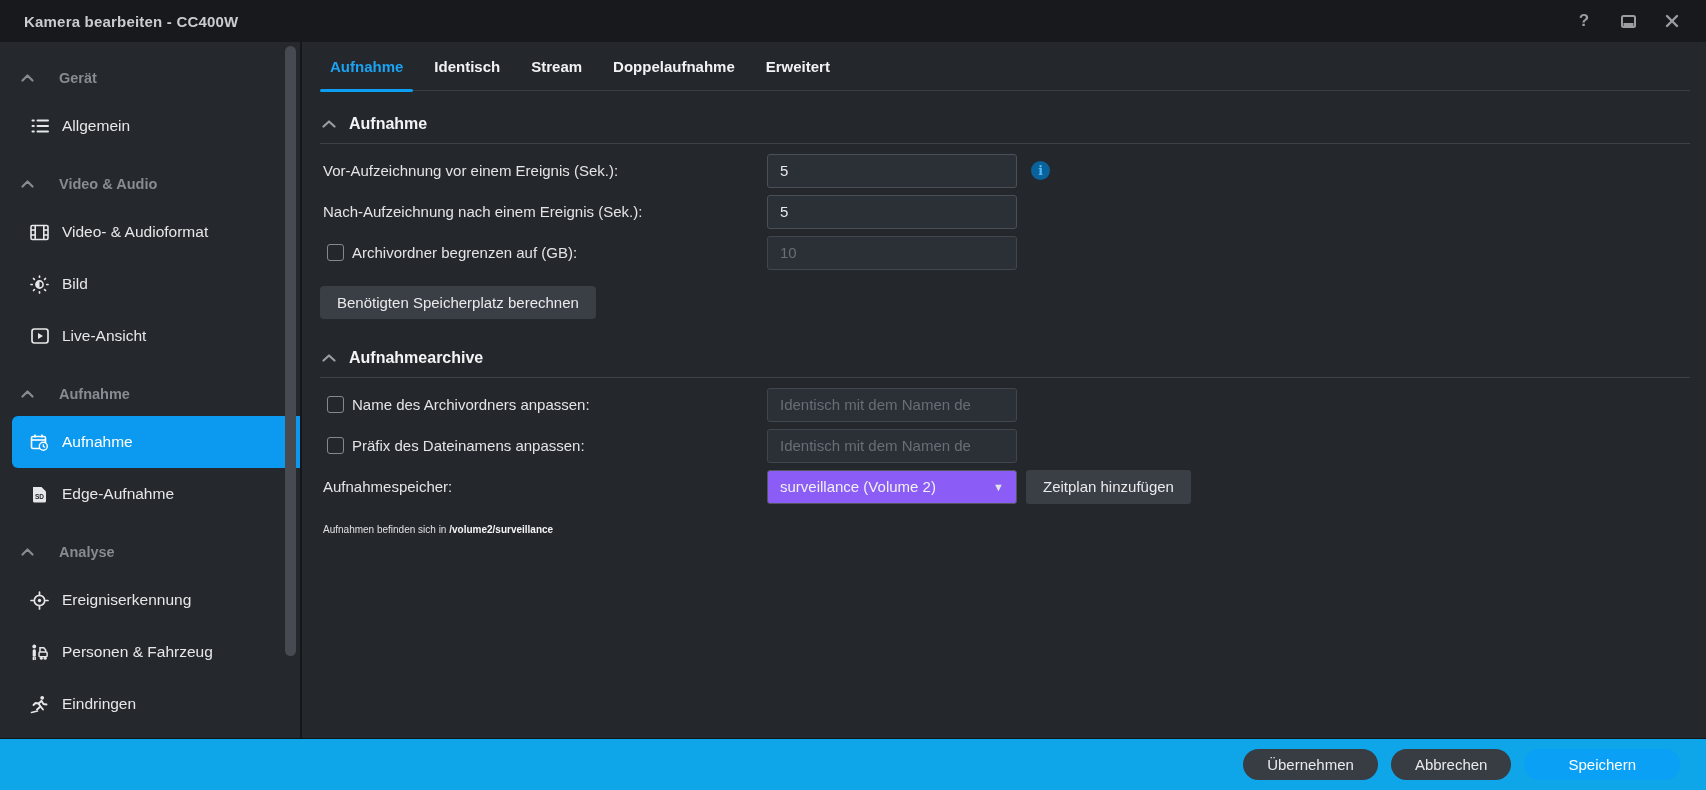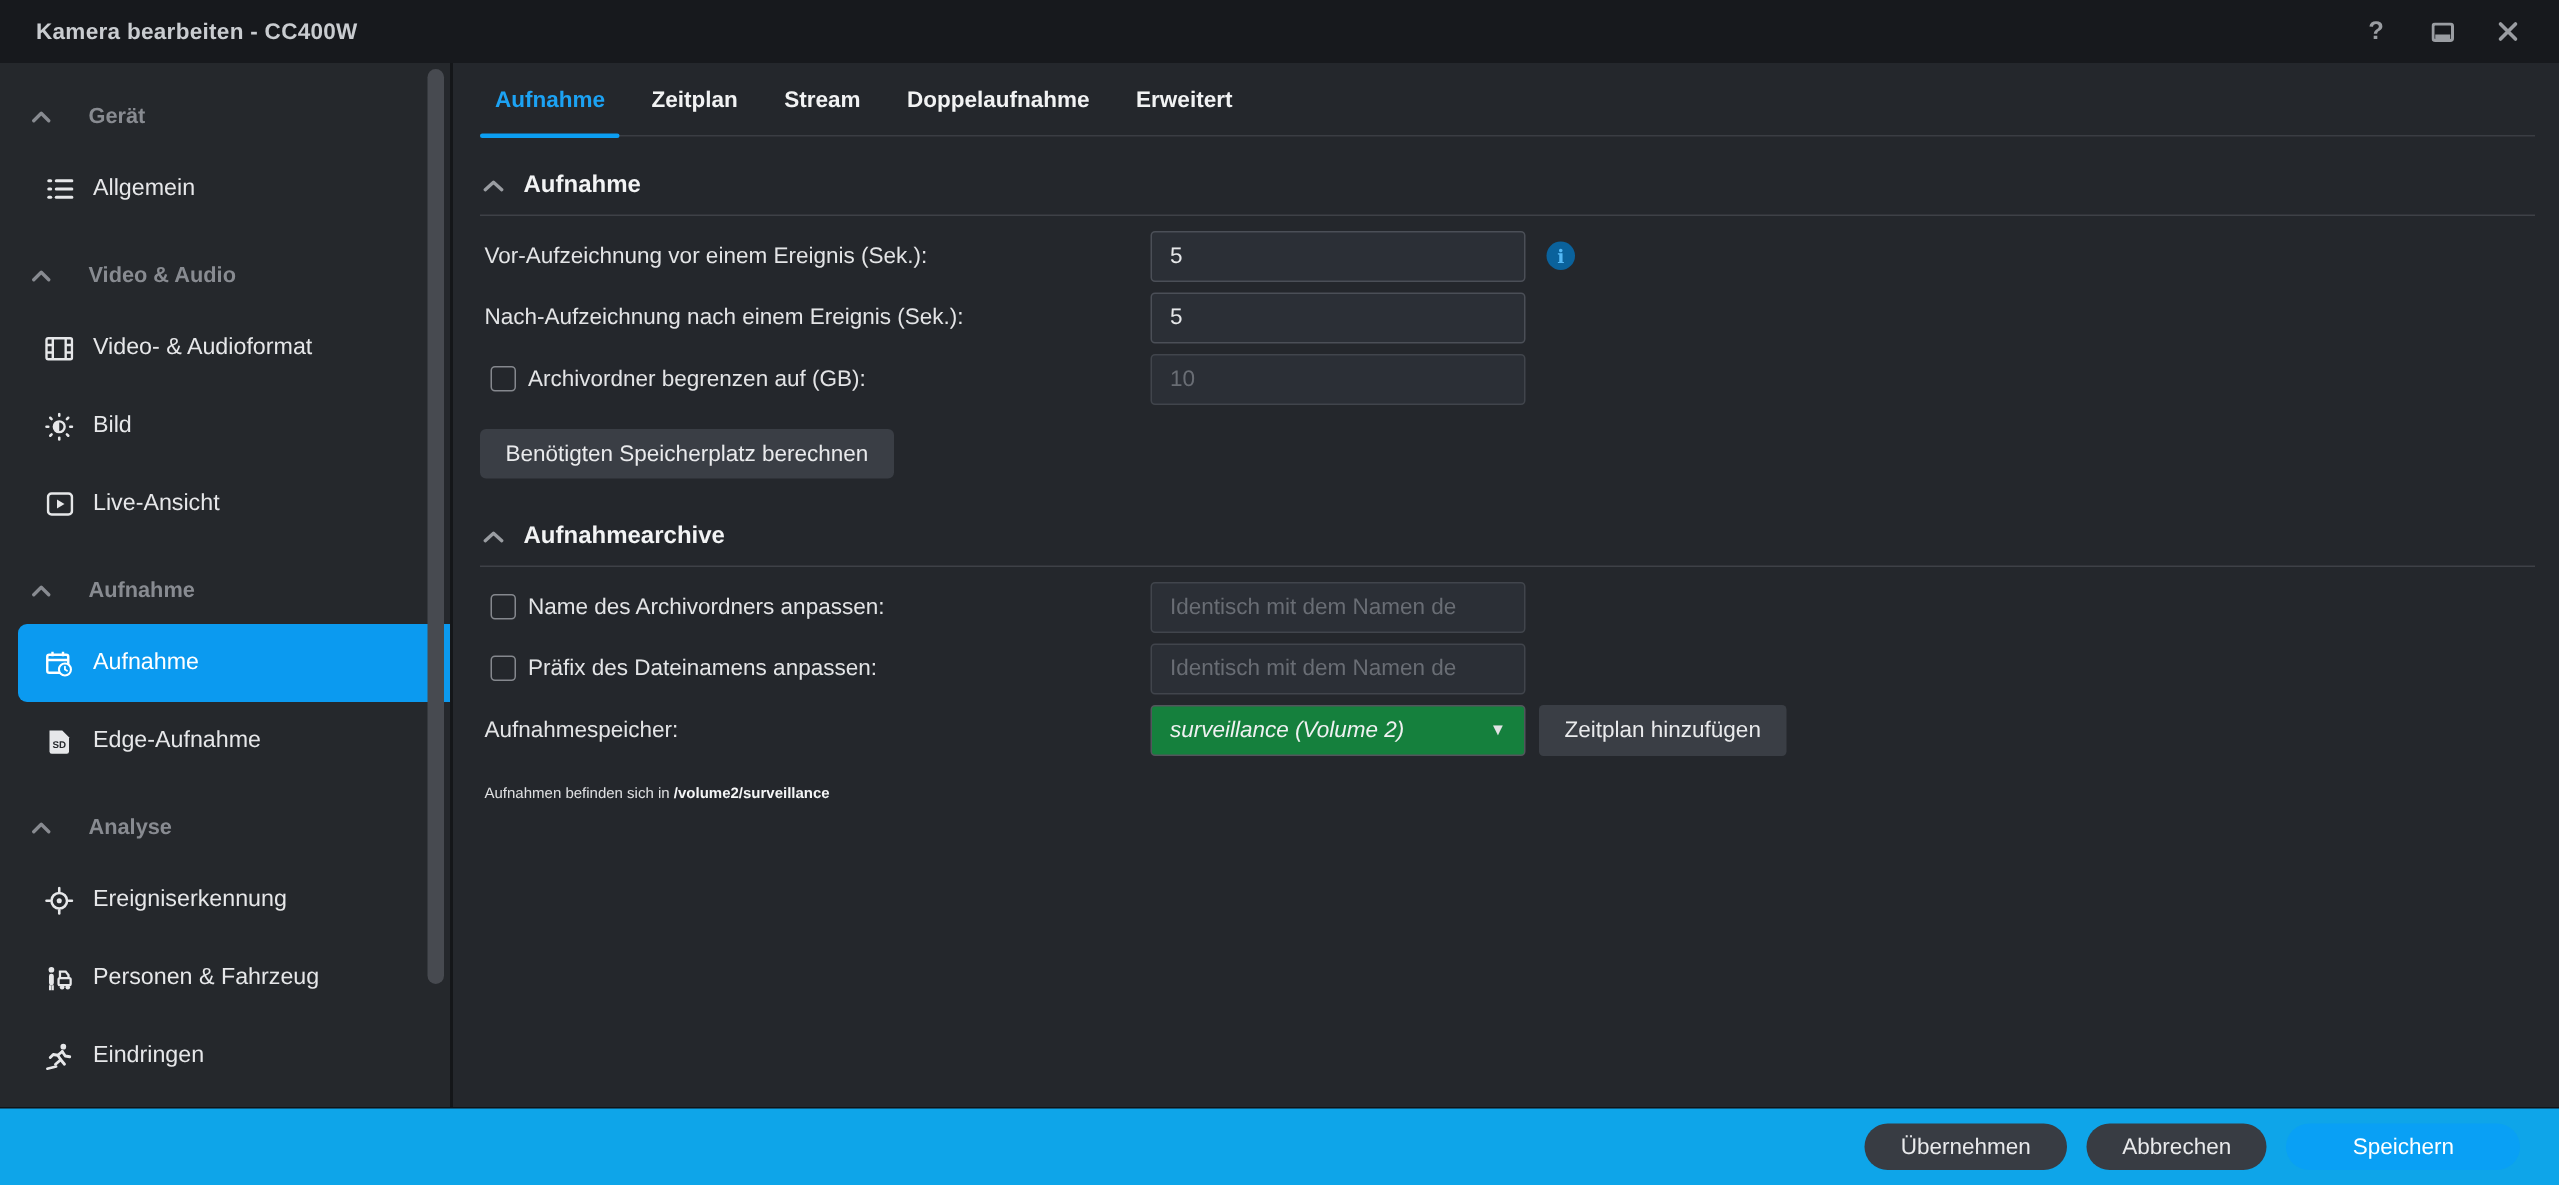--- a/index.html
+++ b/index.html
@@ -46,21 +46,21 @@
     width:250px; height:34px; background:#2b2f36; border:1px solid #4b4f57; border-radius:3px;
     color:#e7e8ea; font-size:15px; padding:0 12px; font-family:inherit; outline:none;
   }
   .txtinput::placeholder { color:#696d74; opacity:1; }
   .txtinput.dim { border-color:#41454c; }
   .info-dot { margin-left:14px; width:19px; height:19px; border-radius:50%; background:#0a629c; color:#54b9f6; font-size:12.5px; font-weight:bold; font-family:"DejaVu Serif",serif; display:flex; align-items:center; justify-content:center; cursor:pointer; }
   .gray-btn {
     margin-top:13px; height:33px; padding:12px 17px; background:#3a3e45; border:none; border-radius:4px;
     color:#e9eaec; font-size:15px; font-family:inherit; cursor:pointer; display:inline-flex; align-items:center;
   }
-  .dropdown { width:250px; height:34px; background:#15803d; border:1px solid #52565c; border-radius:3px; display:flex; align-items:center; padding:0 12px; font-size:15px; color:#f0f1f2; cursor:pointer;font-style:italic; }
+  .dropdown { width:250px; height:34px; background:#8b5cf6; border:1px solid #52565c; border-radius:3px; display:flex; align-items:center; padding:0 12px; font-size:15px; color:#f0f1f2; cursor:pointer; }
   .dropdown .dd-value { flex:1; }
   .dropdown .caret { color:#e2e3e5; font-size:11px; margin-left:8px; }
   .add-storage-btn { margin-left:9px; height:34px; padding:0 17px; background:#3a3e45; border:none; border-radius:3px; color:#e9eaec; font-size:15px; font-family:inherit; cursor:pointer; }
   .path-line { margin-top:17px; font-size:10px; color:#dfe0e2; padding-left:3px; }
   .path-line b { font-weight:bold; color:#f4f5f6; }
   
   .footer { position:absolute; left:0; bottom:0; width:1706px; height:52px; background:#0ea5e9; border-top:1px solid #111317; display:flex; align-items:center; justify-content:flex-end; gap:13px; padding-right:26px; }
   .pill { height:31px; border-radius:16px; border:none; font-size:15px; font-family:inherit; color:#e9eaec; background:#383c43; padding:0 24px; cursor:pointer; }
   .pill.primary { background:#09a0f5; color:#ffffff; padding:0 44px; }
   .chev { display:block; }
@@ -244,21 +244,21 @@
     <span>Eindringen</span>
   </div>
 
   <div class="side-scrollthumb"></div>
 </div>
 
 <div class="content">
 
   <div class="tabs">
     <div class="tab active">Aufnahme</div>
-    <div class="tab">Zeitplan</div>
+    <div class="tab">Identisch</div>
     <div class="tab">Stream</div>
     <div class="tab">Doppelaufnahme</div>
     <div class="tab">Erweitert</div>
   </div>
 
   
   <div class="section-header">
     <svg class="chev" width="14" height="8" viewBox="0 0 14 8">
         <polyline points="1.5,6.5 7,1.5 12.5,6.5" fill="none" stroke="#9a9da2" stroke-width="2.2" stroke-linecap="round" stroke-linejoin="round"></polyline>
       </svg>

